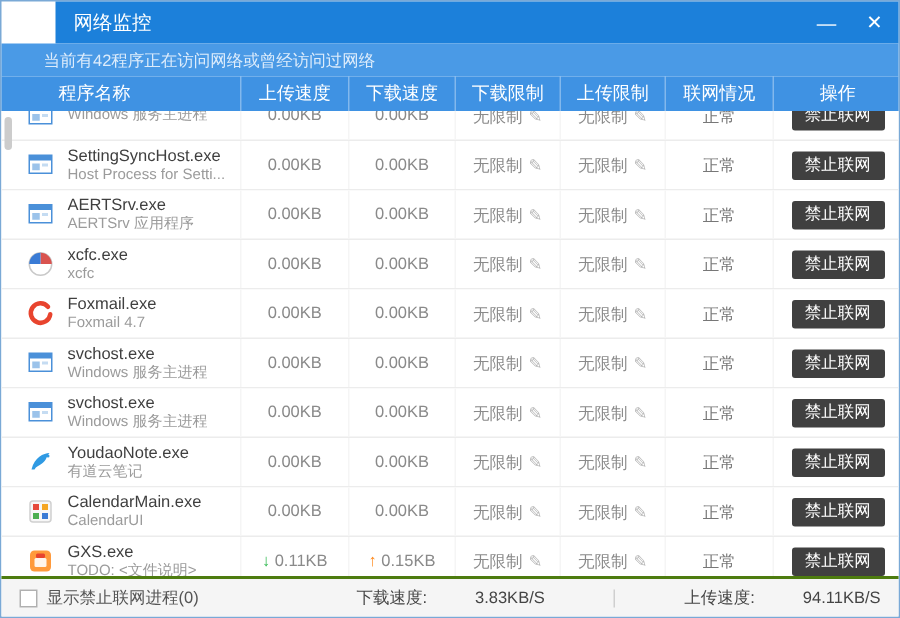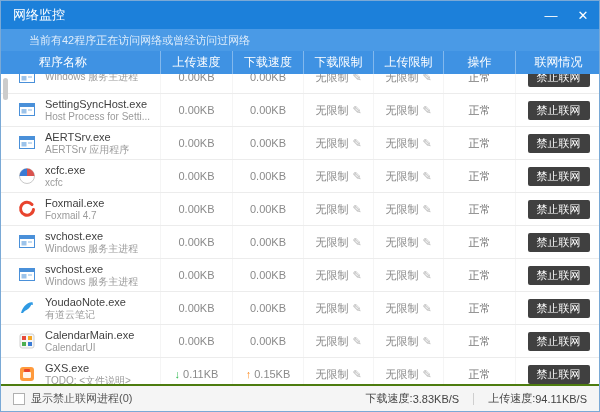--- a/index.html
+++ b/index.html
@@ -2,21 +2,21 @@
 <html><head>
 <meta charset="utf-8">
 <style>
   * { margin:0; padding:0; box-sizing:border-box; }
   html,body { width:600px; height:412px; overflow:hidden; }
   body { font-family:"Liberation Sans","DejaVu Sans",sans-serif; background:#fff; }
 
   .window { width:600px; height:412px; display:flex; flex-direction:column; border:1px solid #7aa9d6; background:#fff; }
 
   
-  .titlebar { height:28px; background:#1c80da; display:flex; align-items:center; flex-shrink:0; }
+  .titlebar { height:28px; background:#1c80da; display:flex; align-items:center; flex-shrink:0;margin-left:36px; }
   .title { color:#fff; font-size:13px; padding-left:12px; flex:1; }
   .win-btn { width:32px; height:28px; display:flex; align-items:center; justify-content:center; color:#fff; font-size:13px; cursor:pointer; }
 
   
   .infobar { height:22px; background:#4a9ae6; color:#ddecfb; font-size:11px; display:flex; align-items:center; padding-left:28px; flex-shrink:0; }
 
   
   .thead { height:23px; background:#3f92e3; display:grid; grid-template-columns:160px 72px 71px 70px 70px 72px 85px; color:#fff; font-size:12px; flex-shrink:0; }
   .th { display:flex; align-items:center; justify-content:center; border-right:1px solid rgba(255,255,255,.35); }
   .th:last-child { border-right:none; }
@@ -36,21 +36,21 @@
   .pdesc { font-size:10px; color:#9b9b9b; line-height:12px; white-space:nowrap; overflow:hidden; text-overflow:ellipsis; max-width:115px; }
   .pencil { color:#b5b5b5; font-size:11px; margin-left:4px; cursor:pointer; }
   .status { color:#777; }
   .block-btn { background:#404040; color:#fff; border:none; border-radius:2px; font-size:11px; padding:3px 9px; line-height:13px; cursor:pointer; font-family:inherit; }
   .arrow-down { color:#2db84d; font-weight:bold; margin-right:3px; }
   .arrow-up { color:#ff8a1e; font-weight:bold; margin-right:3px; }
 
   
   .footer { height:27px; background:#f5f5f5; border-top:2px solid #4d7c0f; display:flex; align-items:center; padding:0 12px; font-size:11px; color:#555; flex-shrink:0; }
   .checkbox { width:12px; height:12px; border:1px solid #b0b0b0; background:#fff; margin-right:6px; flex-shrink:0; cursor:pointer; }
-  .footer-right { margin-left:auto; display:flex; align-items:center; color:#444; }
+  .footer-right { margin-left:auto; display:flex; align-items:center; color:#444;gap:32px; }
   .footer-divider { width:1px; height:12px; background:#cfcfcf; margin:0 14px; }
 </style>
 </head>
 <body>
 
 <div class="window">
 
   <div class="titlebar">
     <div class="title">网络监控</div>
     <div class="win-btn">
@@ -64,22 +64,22 @@
   <div class="infobar">
     <span>当前有42程序正在访问网络或曾经访问过网络</span>
   </div>
 
   <div class="thead">
     <div class="th th-name">程序名称</div>
     <div class="th">上传速度</div>
     <div class="th">下载速度</div>
     <div class="th">下载限制</div>
     <div class="th">上传限制</div>
+    <div class="th">联网情况</div>
     <div class="th">操作</div>
-    <div class="th">联网情况</div>
   </div>
 
   <div class="tbody">
     <div class="scroll-thumb"></div>
 
     <div class="row row-partial">
       <div class="cell cell-name">
         <span class="icon">
           <svg width="18" height="18" viewBox="0 0 18 18">
               <rect x="1.5" y="2.5" width="15" height="12" fill="#fff" stroke="#4a90d9"></rect>

